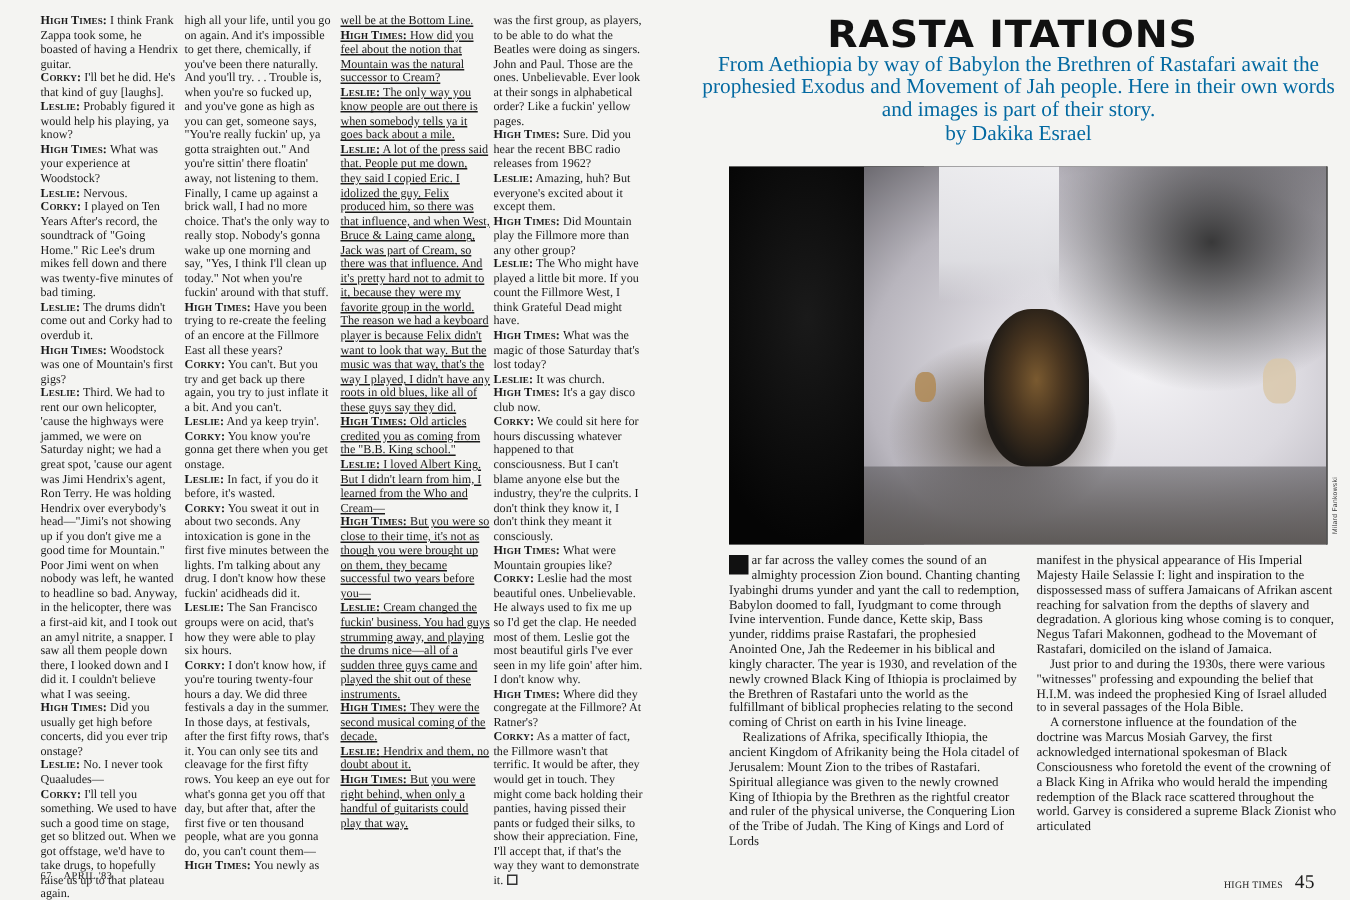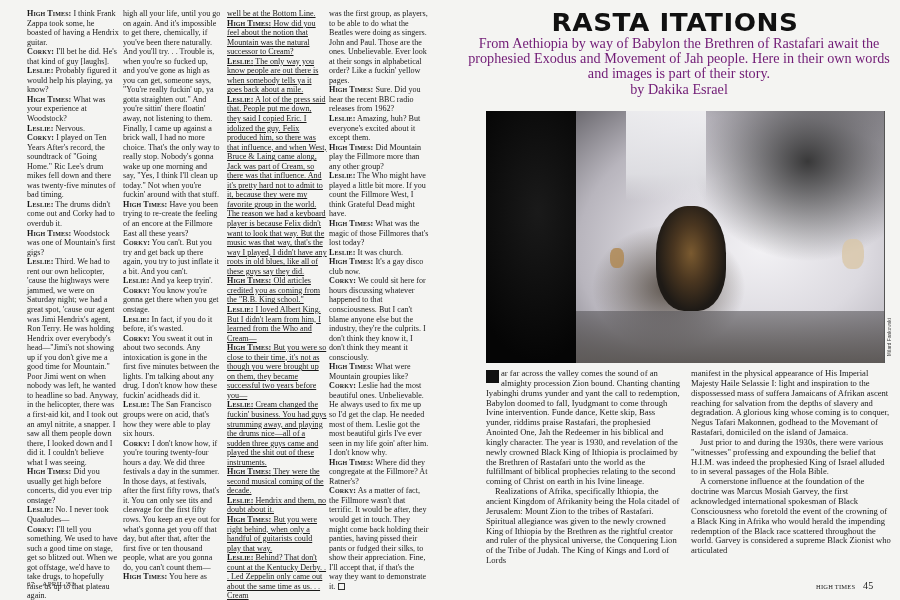--- a/index.html
+++ b/index.html
@@ -21,21 +21,21 @@
 
   .folio-left { position: absolute; left: 27px; top: 580px; font-size: 7px; letter-spacing: 0.3px; }
   .folio-left .num { margin-right: 6px; }
 
   
   .right-page { position: absolute; left: 450px; top: 0; width: 450px; height: 600px; }
   .headline { position: absolute; left: 0; width: 450px; top: 10px; text-align: center;
     font-family: "DejaVu Sans", "Liberation Sans", sans-serif; font-weight: 900; font-size: 25px;
     letter-spacing: 0.5px; line-height: 26px; transform: scaleX(1.05); color: #111; }
   .deck { position: absolute; left: 14px; width: 430px; top: 36px; text-align: center;
-    font-family: "Liberation Serif", serif; font-size: 14.2px; line-height: 15.2px; color: #701a75; }
+    font-family: "Liberation Serif", serif; font-size: 14.2px; line-height: 15.2px; color: #0369a1; }
   .byline { display: block; }
 
   .photo { position: absolute; left: 36px; top: 111px; width: 399px; height: 252px; overflow: hidden;
     background: #111; border-right: 1px solid #555; }
   .photo .dark { position: absolute; left: 0; top: 0; width: 130px; height: 252px;
     background: radial-gradient(ellipse at 40% 40%, #1a1a1a 0%, #050505 70%); }
   .photo .water { position: absolute; left: 90px; top: 0; width: 309px; height: 252px;
     background:
       radial-gradient(ellipse at 30% 70%, rgba(70,60,50,0.85) 0%, rgba(70,60,50,0) 25%),
       radial-gradient(ellipse at 75% 20%, rgba(40,40,40,0.9) 0%, rgba(40,40,40,0) 35%),
@@ -55,21 +55,21 @@
     writing-mode: vertical-rl; transform: rotate(180deg); color: #333; letter-spacing: 0.2px; }
 
   .rcol { position: absolute; top: 369px; font-size: 8.6px; line-height: 9.85px; }
   .rcol1 { left: 36px; width: 196px; }
   .rcol2 { left: 241px; width: 200px; }
   .rp { display: block; }
   .indent { text-indent: 9px; }
   .dropcap { float: left; width: 13px; height: 13px; background: #111; margin: 1px 2px 0 0; }
 
   .folio-right { position: absolute; left: 366px; top: 580px; font-size: 6.5px; letter-spacing: 0.2px; }
-  .folio-right .num { margin-left: 6px; font-size: 10px; }
+  .folio-right .num { margin-left: 6px; font-size: 13px; }
 </style>
 </head>
 <body>
 
 <div class="spread">
 
   <section class="left-page">
     <div class="col col1">
         <span class="para"><span class="speaker">High Times:</span><span> I think Frank Zappa took some, he boasted of having a Hendrix guitar.</span></span>
         <span class="para"><span class="speaker">Corky:</span><span> I'll bet he did. He's that kind of guy [laughs].</span></span>
@@ -87,43 +87,42 @@
     <div class="col col2">
         <span class="para"><span>high all your life, until you go on again. And it's impossible to get there, chemically, if you've been there naturally. And you'll try. . . Trouble is, when you're so fucked up, and you've gone as high as you can get, someone says, "You're really fuckin' up, ya gotta straighten out." And you're sittin' there floatin' away, not listening to them. Finally, I came up against a brick wall, I had no more choice. That's the only way to really stop. Nobody's gonna wake up one morning and say, "Yes, I think I'll clean up today." Not when you're fuckin' around with that stuff.</span></span>
         <span class="para"><span class="speaker">High Times:</span><span> Have you been trying to re-create the feeling of an encore at the Fillmore East all these years?</span></span>
         <span class="para"><span class="speaker">Corky:</span><span> You can't. But you try and get back up there again, you try to just inflate it a bit. And you can't.</span></span>
         <span class="para"><span class="speaker">Leslie:</span><span> And ya keep tryin'.</span></span>
         <span class="para"><span class="speaker">Corky:</span><span> You know you're gonna get there when you get onstage.</span></span>
         <span class="para"><span class="speaker">Leslie:</span><span> In fact, if you do it before, it's wasted.</span></span>
         <span class="para"><span class="speaker">Corky:</span><span> You sweat it out in about two seconds. Any intoxication is gone in the first five minutes between the lights. I'm talking about any drug. I don't know how these fuckin' acidheads did it.</span></span>
         <span class="para"><span class="speaker">Leslie:</span><span> The San Francisco groups were on acid, that's how they were able to play six hours.</span></span>
         <span class="para"><span class="speaker">Corky:</span><span> I don't know how, if you're touring twenty-four hours a day. We did three festivals a day in the summer. In those days, at festivals, after the first fifty rows, that's it. You can only see tits and cleavage for the first fifty rows. You keep an eye out for what's gonna get you off that day, but after that, after the first five or ten thousand people, what are you gonna do, you can't count them—</span></span>
-        <span class="para"><span class="speaker">High Times:</span><span> You here as</span></span>
+        <span class="para"><span class="speaker">High Times:</span><span> You newly as</span></span>
       </div>
     <div class="col col3">
         <span class="para"><span>well be at the Bottom Line.</span></span>
         <span class="para"><span class="speaker">High Times:</span><span> How did you feel about the notion that Mountain was the natural successor to Cream?</span></span>
         <span class="para"><span class="speaker">Leslie:</span><span> The only way you know people are out there is when somebody tells ya it goes back about a mile.</span></span>
         <span class="para"><span class="speaker">Leslie:</span><span> A lot of the press said that. People put me down, they said I copied Eric. I idolized the guy. Felix produced him, so there was that influence, and when West, Bruce &amp; Laing came along, Jack was part of Cream, so there was that influence. And it's pretty hard not to admit to it, because they were my favorite group in the world. The reason we had a keyboard player is because Felix didn't want to look that way. But the music was that way, that's the way I played, I didn't have any roots in old blues, like all of these guys say they did.</span></span>
         <span class="para"><span class="speaker">High Times:</span><span> Old articles credited you as coming from the "B.B. King school."</span></span>
         <span class="para"><span class="speaker">Leslie:</span><span> I loved Albert King. But I didn't learn from him, I learned from the Who and Cream—</span></span>
         <span class="para"><span class="speaker">High Times:</span><span> But you were so close to their time, it's not as though you were brought up on them, they became successful two years before you—</span></span>
         <span class="para"><span class="speaker">Leslie:</span><span> Cream changed the fuckin' business. You had guys strumming away, and playing the drums nice—all of a sudden three guys came and played the shit out of these instruments.</span></span>
         <span class="para"><span class="speaker">High Times:</span><span> They were the second musical coming of the decade.</span></span>
         <span class="para"><span class="speaker">Leslie:</span><span> Hendrix and them, no doubt about it.</span></span>
         <span class="para"><span class="speaker">High Times:</span><span> But you were right behind, when only a handful of guitarists could play that way.</span></span>
-        <span class="para"><span class="speaker">Leslie:</span><span> Behind? That don't count at the Kentucky Derby. . . Led Zeppelin only came out about the same time as us. . . Cream</span></span>
       </div>
     <div class="col col4">
         <span class="para"><span>was the first group, as players, to be able to do what the Beatles were doing as singers. John and Paul. Those are the ones. Unbelievable. Ever look at their songs in alphabetical order? Like a fuckin' yellow pages.</span></span>
         <span class="para"><span class="speaker">High Times:</span><span> Sure. Did you hear the recent BBC radio releases from 1962?</span></span>
         <span class="para"><span class="speaker">Leslie:</span><span> Amazing, huh? But everyone's excited about it except them.</span></span>
         <span class="para"><span class="speaker">High Times:</span><span> Did Mountain play the Fillmore more than any other group?</span></span>
         <span class="para"><span class="speaker">Leslie:</span><span> The Who might have played a little bit more. If you count the Fillmore West, I think Grateful Dead might have.</span></span>
-        <span class="para"><span class="speaker">High Times:</span><span> What was the magic of those Fillmores that's lost today?</span></span>
+        <span class="para"><span class="speaker">High Times:</span><span> What was the magic of those Saturday that's lost today?</span></span>
         <span class="para"><span class="speaker">Leslie:</span><span> It was church.</span></span>
         <span class="para"><span class="speaker">High Times:</span><span> It's a gay disco club now.</span></span>
         <span class="para"><span class="speaker">Corky:</span><span> We could sit here for hours discussing whatever happened to that consciousness. But I can't blame anyone else but the industry, they're the culprits. I don't think they know it, I don't think they meant it consciously.</span></span>
         <span class="para"><span class="speaker">High Times:</span><span> What were Mountain groupies like?</span></span>
         <span class="para"><span class="speaker">Corky:</span><span> Leslie had the most beautiful ones. Unbelievable. He always used to fix me up so I'd get the clap. He needed most of them. Leslie got the most beautiful girls I've ever seen in my life goin' after him. I don't know why.</span></span>
         <span class="para"><span class="speaker">High Times:</span><span> Where did they congregate at the Fillmore? At Ratner's?</span></span>
         <span class="para"><span class="speaker">Corky:</span><span> As a matter of fact, the Fillmore wasn't that terrific. It would be after, they would get in touch. They might come back holding their panties, having pissed their pants or fudged their silks, to show their appreciation. Fine, I'll accept that, if that's the way they want to demonstrate it.</span><span class="endmark"></span></span>
       </div>
 
     <div class="folio-left">

